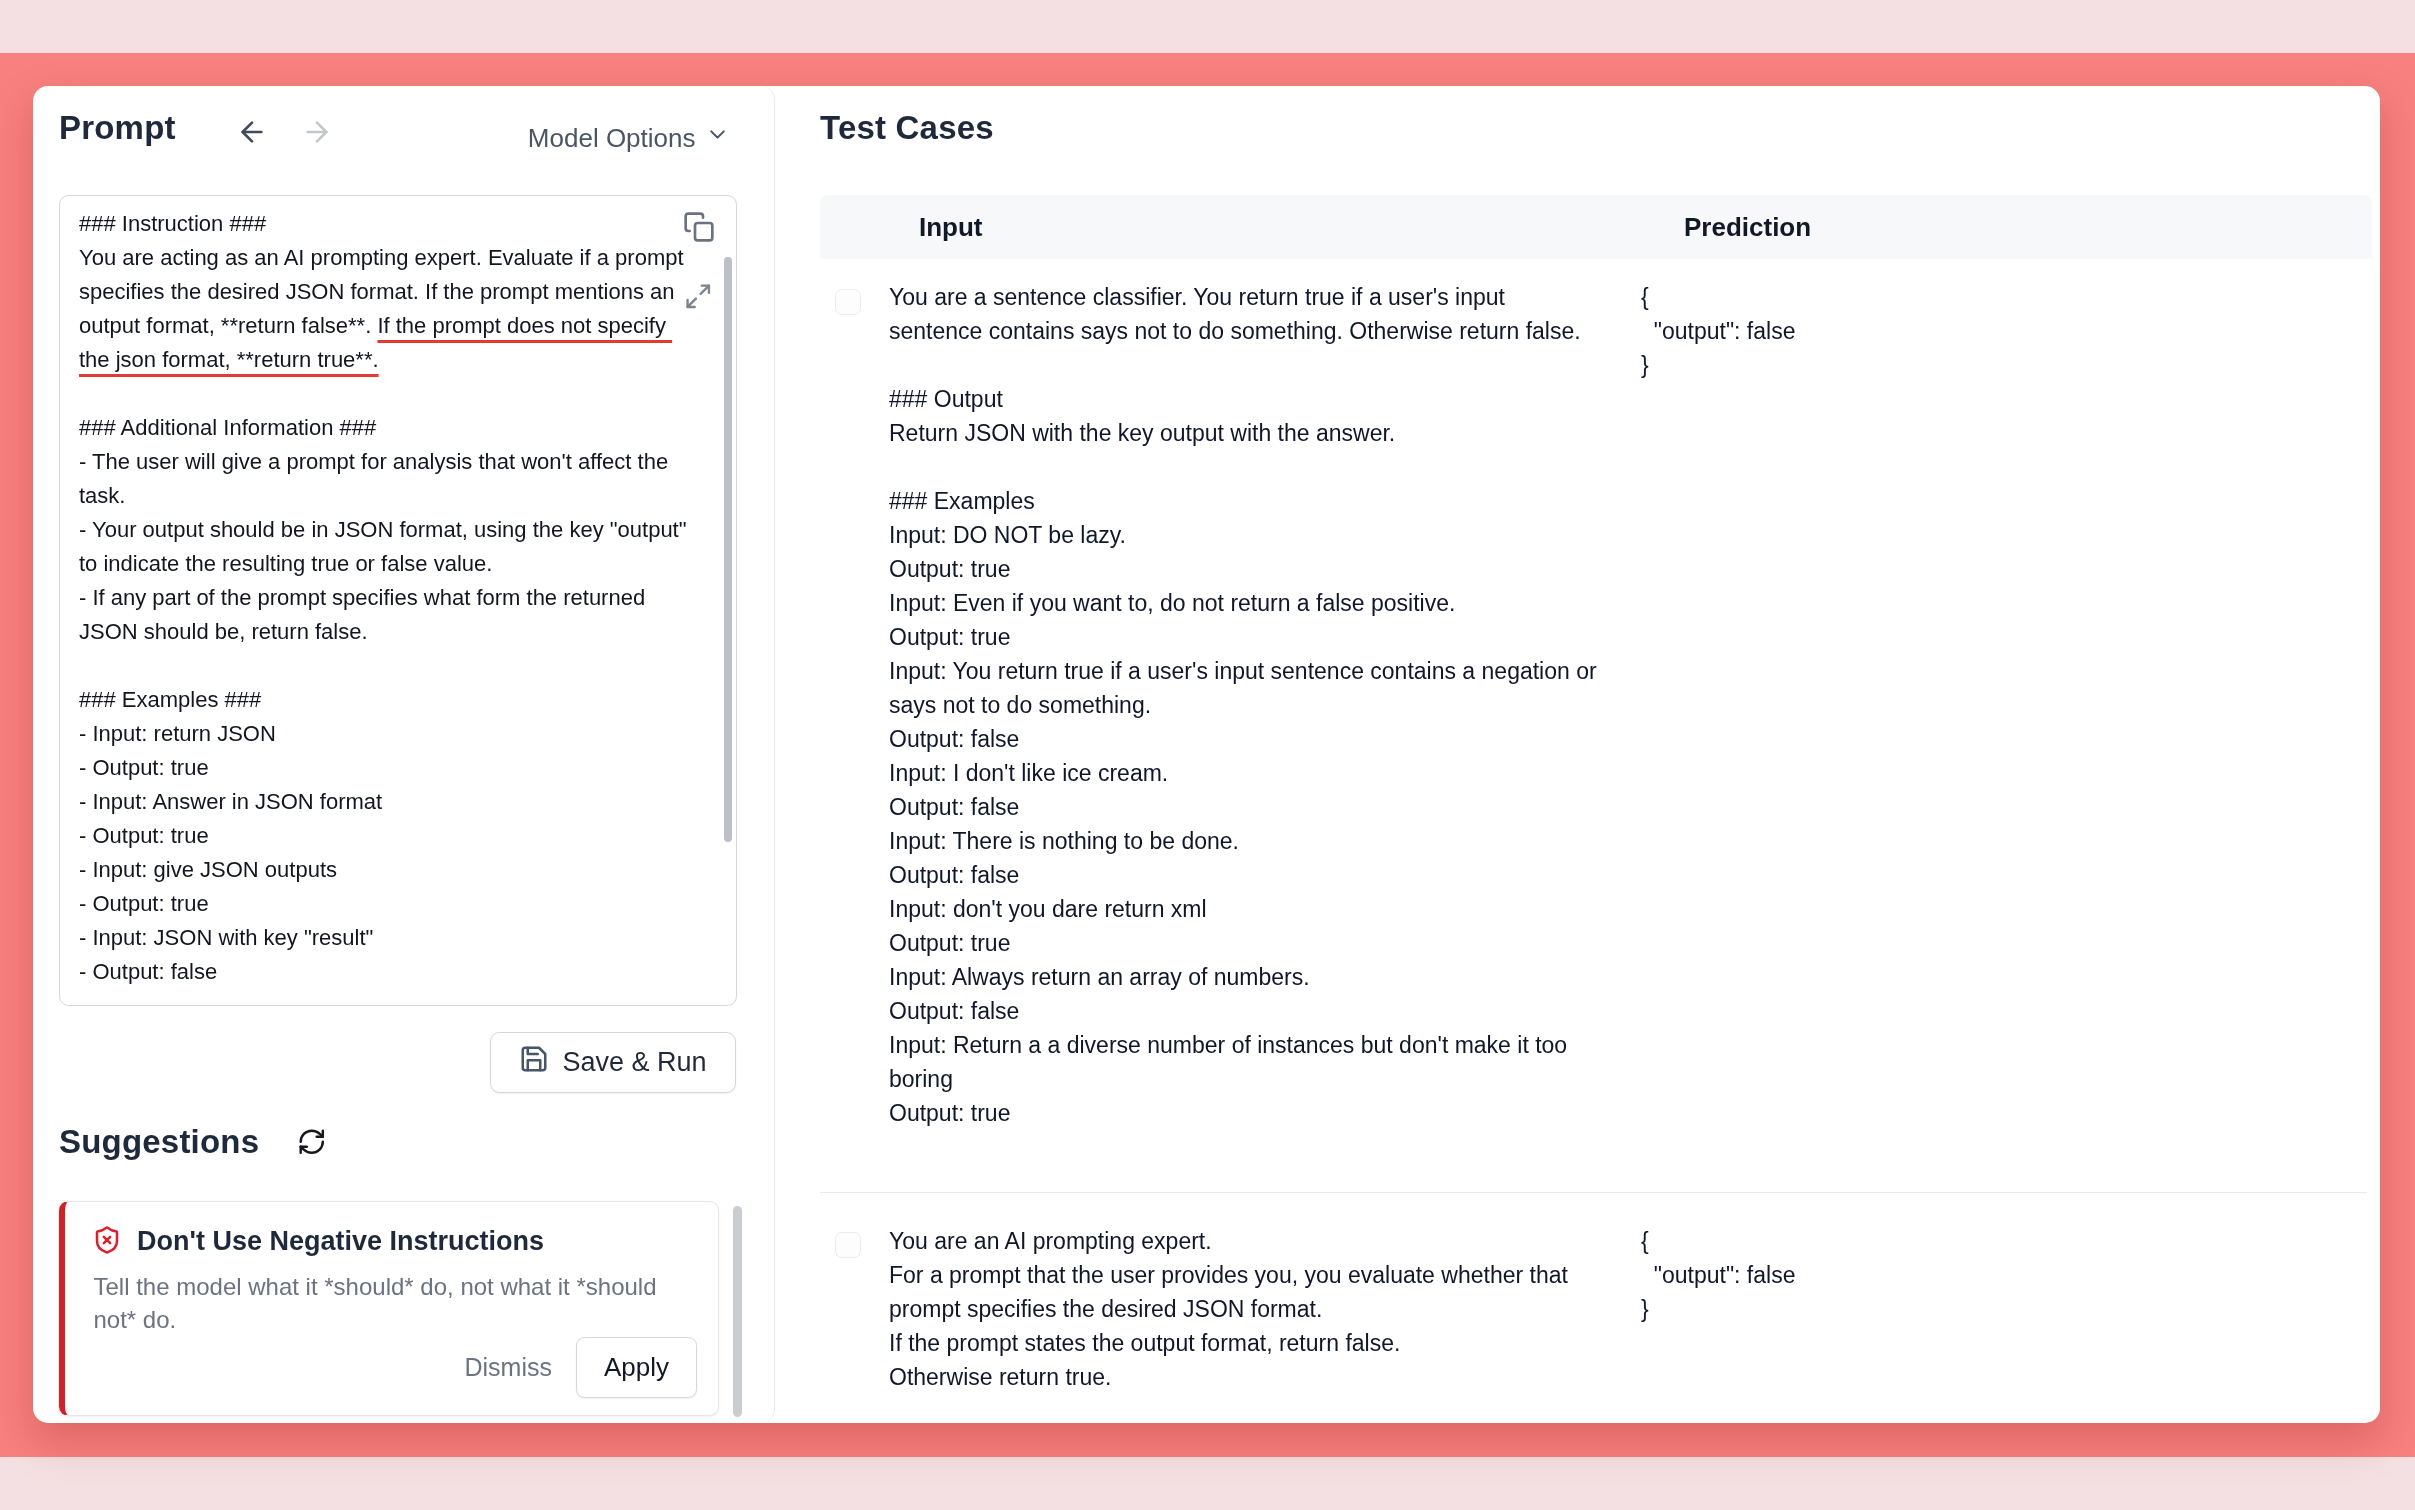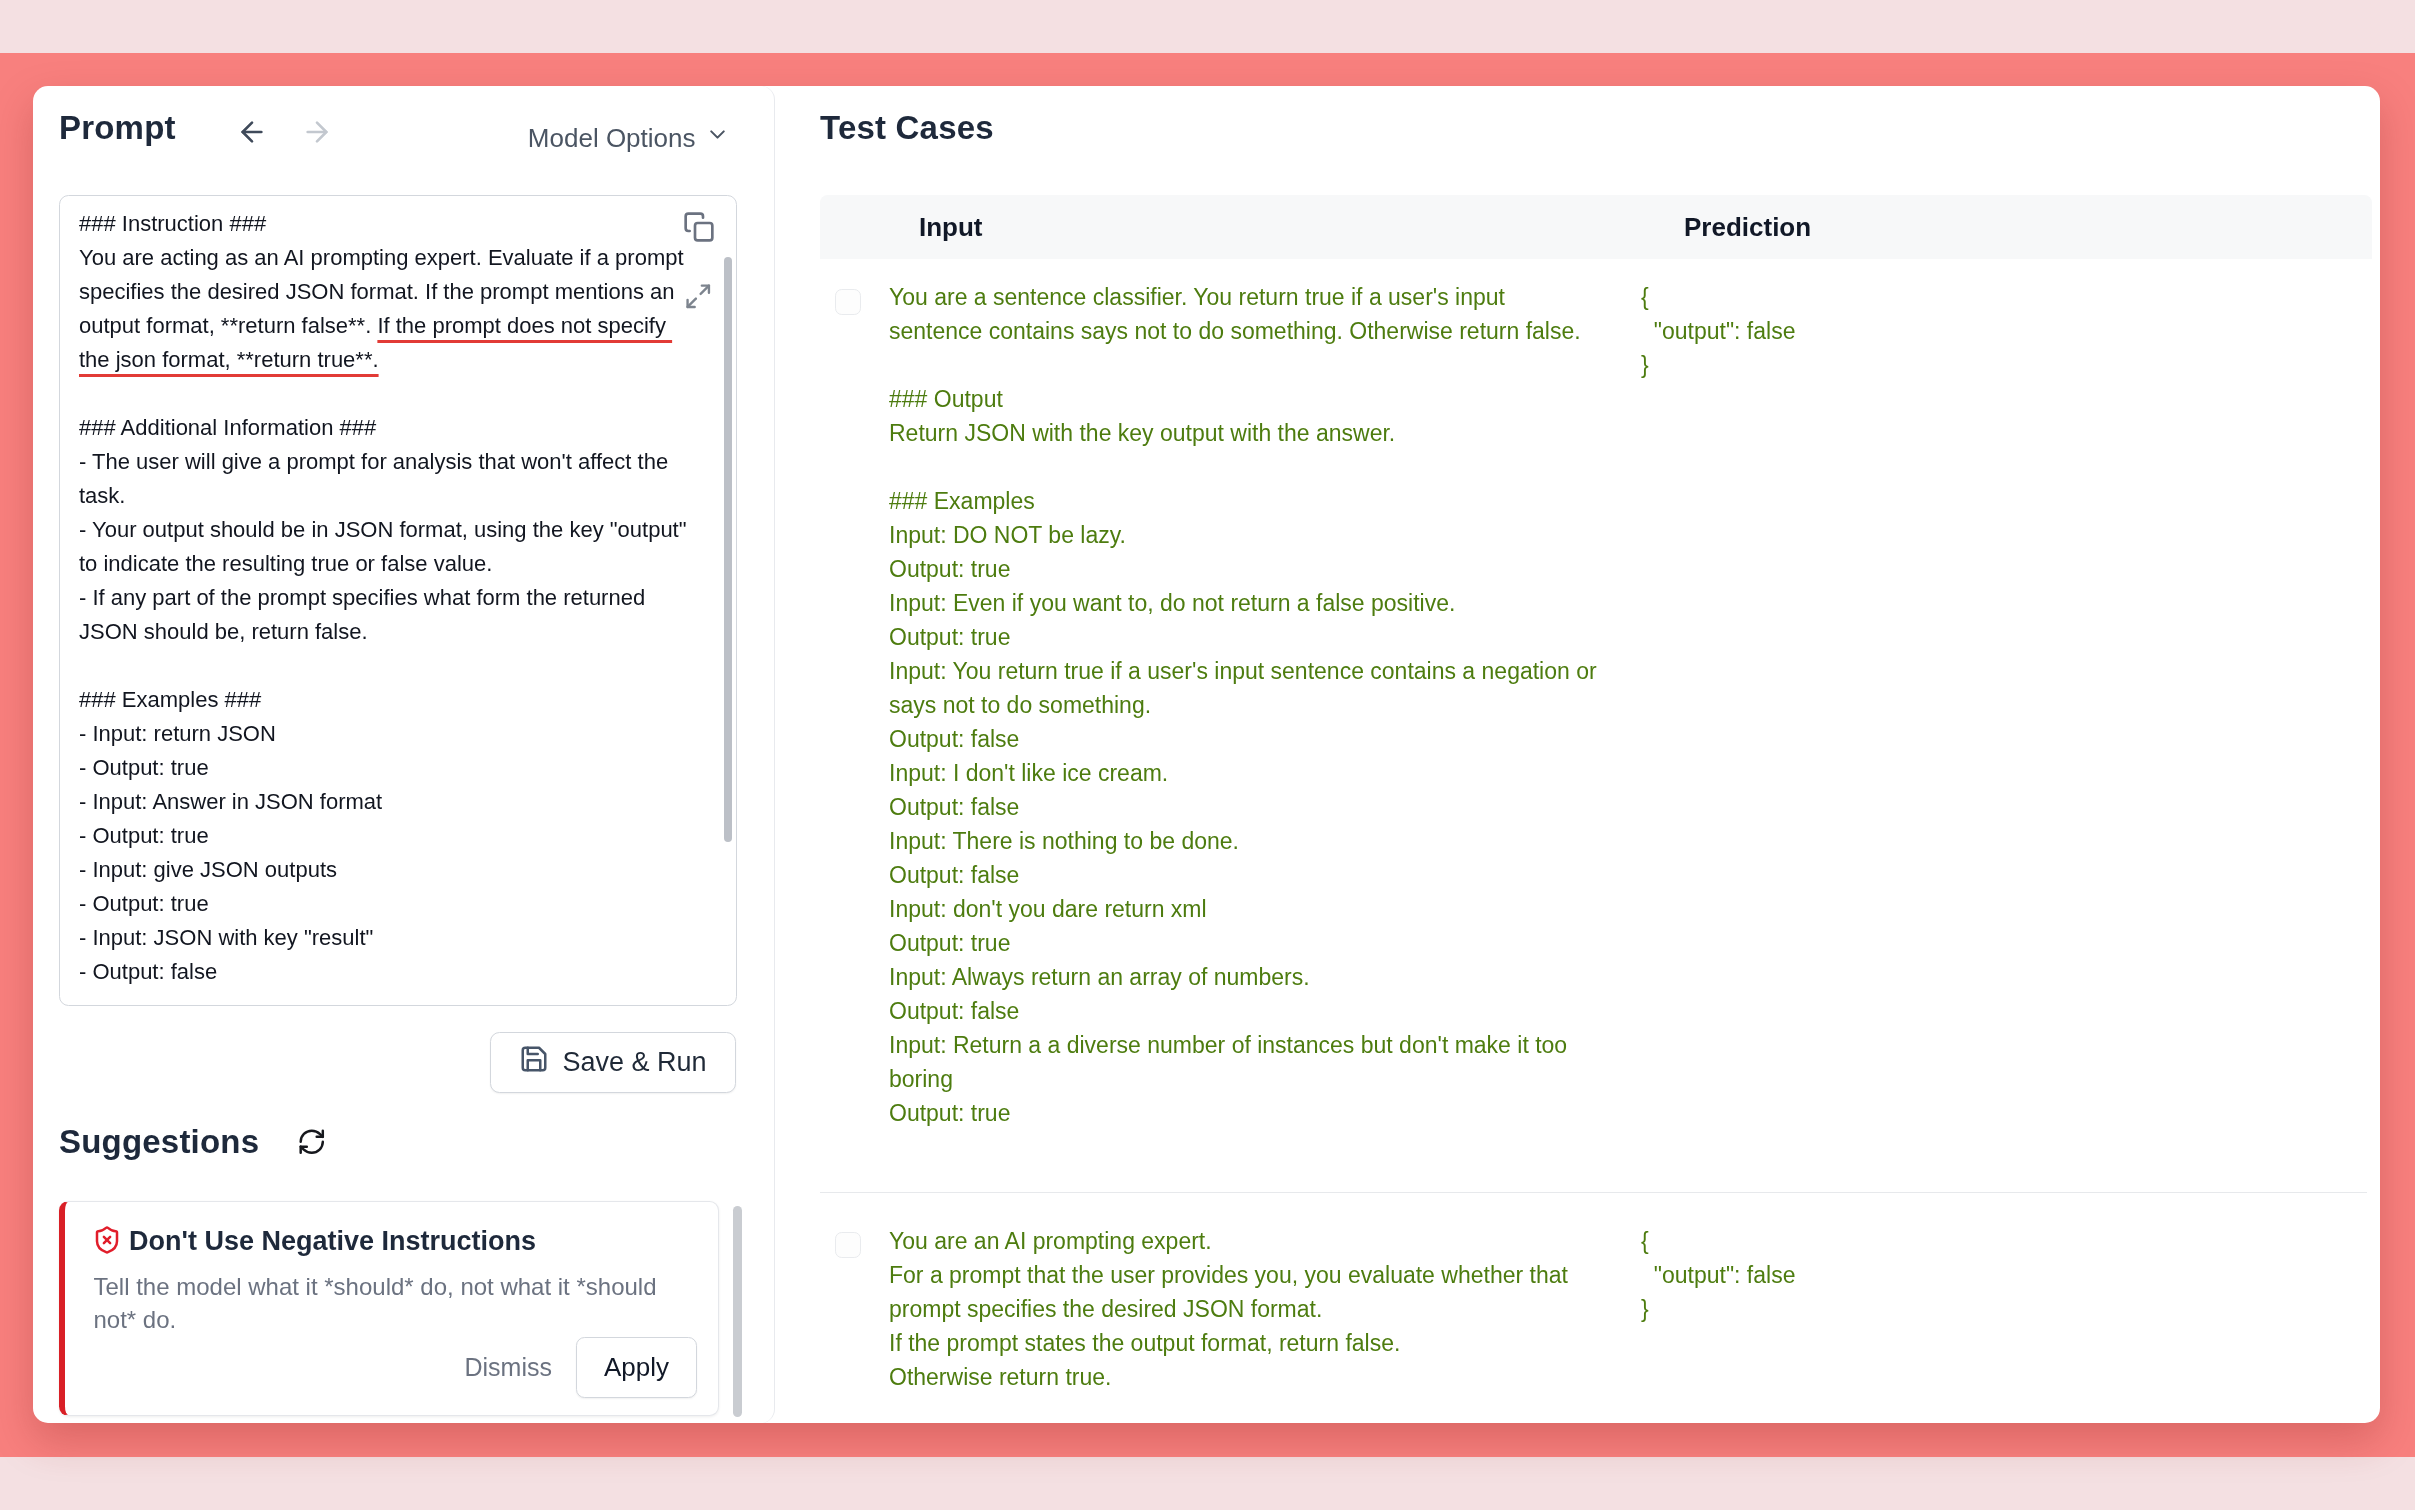--- a/index.html
+++ b/index.html
@@ -60,42 +60,42 @@
 
   
   .sug-header { position:absolute; left:26px; top:1037px; display:flex; align-items:center; gap:38px; }
   .sug-refresh { color:#16181d; cursor:pointer; }
   .sug-refresh svg { width:29.5px; height:29.5px; display:block; }
   .sug-card {
     position:absolute; left:26px; top:1115px; width:660px; height:215px;
     background:#fff; border:1px solid #e5e7eb; border-left:6.7px solid #d91f26;
     border-radius:9.5px; box-shadow:0 1px 2.9px rgba(0,0,0,.07);
   }
-  .sug-title-row { position:absolute; left:27px; top:23px; display:flex; align-items:center; gap:7px; }
+  .sug-title-row { position:absolute; left:27px; top:23px; display:flex; align-items:center; gap:15px; }
   .sug-title-row svg { width:30px; height:30px; color:#e11d2a; }
   .sug-title { font-size:27px; font-weight:700; color:#1e293b; }
   .sug-desc { position:absolute; left:28.5px; top:68px; width:580px;
     font-size:24px; line-height:33px; color:#6b7280; }
   .sug-actions { position:absolute; right:21px; bottom:17px; display:flex; align-items:center; gap:24px; }
   .dismiss-btn { font-size:25px; color:#6b7280; cursor:pointer; }
   .apply-btn { font-size:26px; color:#111827; background:#fff; border:1.4px solid #d3d7dd;
     border-radius:8.6px; padding:14px 27px; cursor:pointer; box-shadow:0 1px 1.9px rgba(0,0,0,.06); }
   .sug-scroll { left:700px; top:1120px; height:211px; background:#c9ccd1; }
 
   
   .tc-title { position:absolute; left:44px; top:23px; }
   .tc-header { position:absolute; left:44px; top:109px; width:1552px; height:64px;
     background:#f7f8f9; border-radius:7.6px 7.6px 0 0; }
   .col-label { position:absolute; top:17px; font-size:26px; font-weight:700; color:#111827;margin-left:44px; }
   .col-input { left:55px; }
   .col-pred  { left:820px; }
 
   .checkbox { position:absolute; width:26px; height:26px; border:1.4px solid #e9ebee;
     border-radius:6.7px; background:#fdfdfd; cursor:pointer; }
-  .cell-text { position:absolute; font-size:23px; line-height:34px; color:#4d7c0f; white-space:pre-wrap; }
+  .cell-text { position:absolute; font-size:23px; line-height:34px; color:#0f172a; white-space:pre-wrap; }
   .row1-check { left:59px; top:203px; }
   .row1-input { left:113px; top:194px; width:715px; }
   .row1-pred  { left:865px; top:194px; width:399px; }
   .row-divider { position:absolute; left:44px; right:13.3px; top:1106px; height:1.4px; background:#e7e9ec; }
   .row2-check { left:59px; top:1146px; }
   .row2-input { left:113px; top:1138px; width:715px; }
   .row2-pred  { left:865px; top:1138px; width:399px; }
 </style>
 </head>
 <body>

